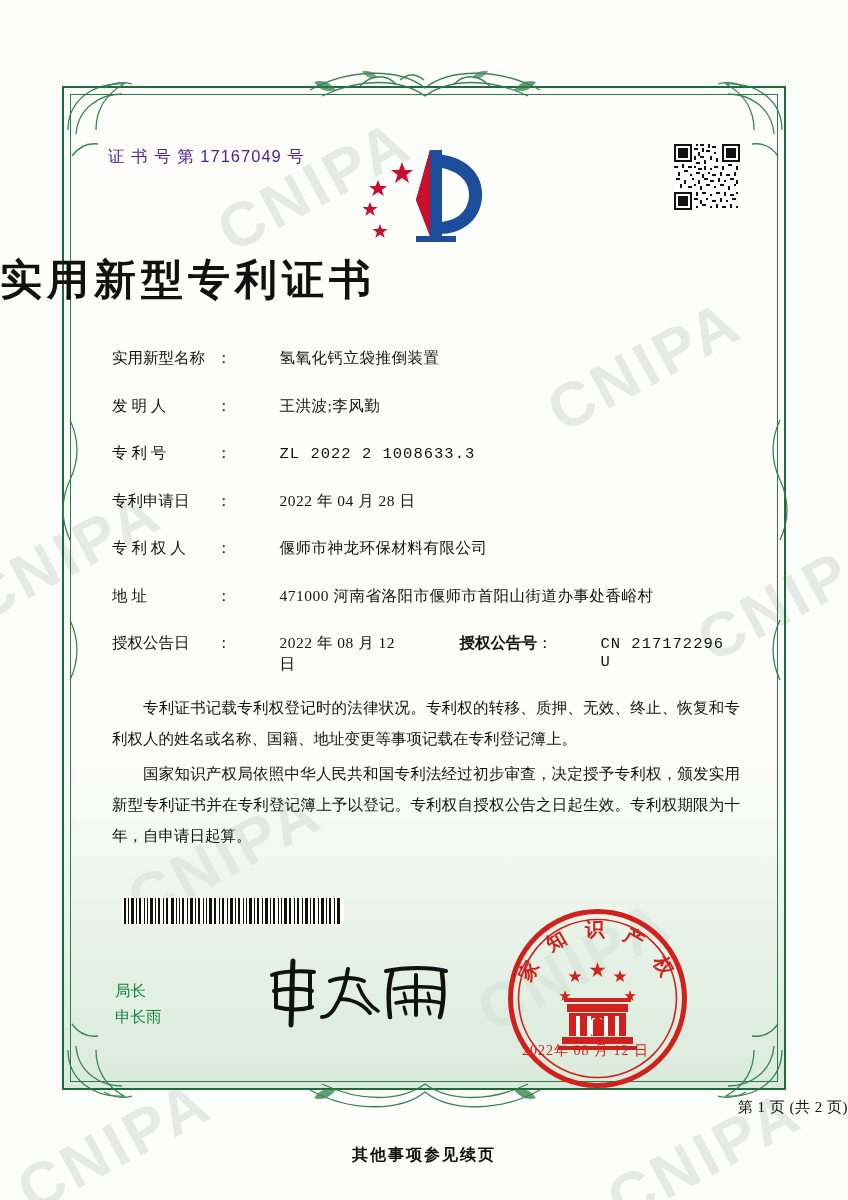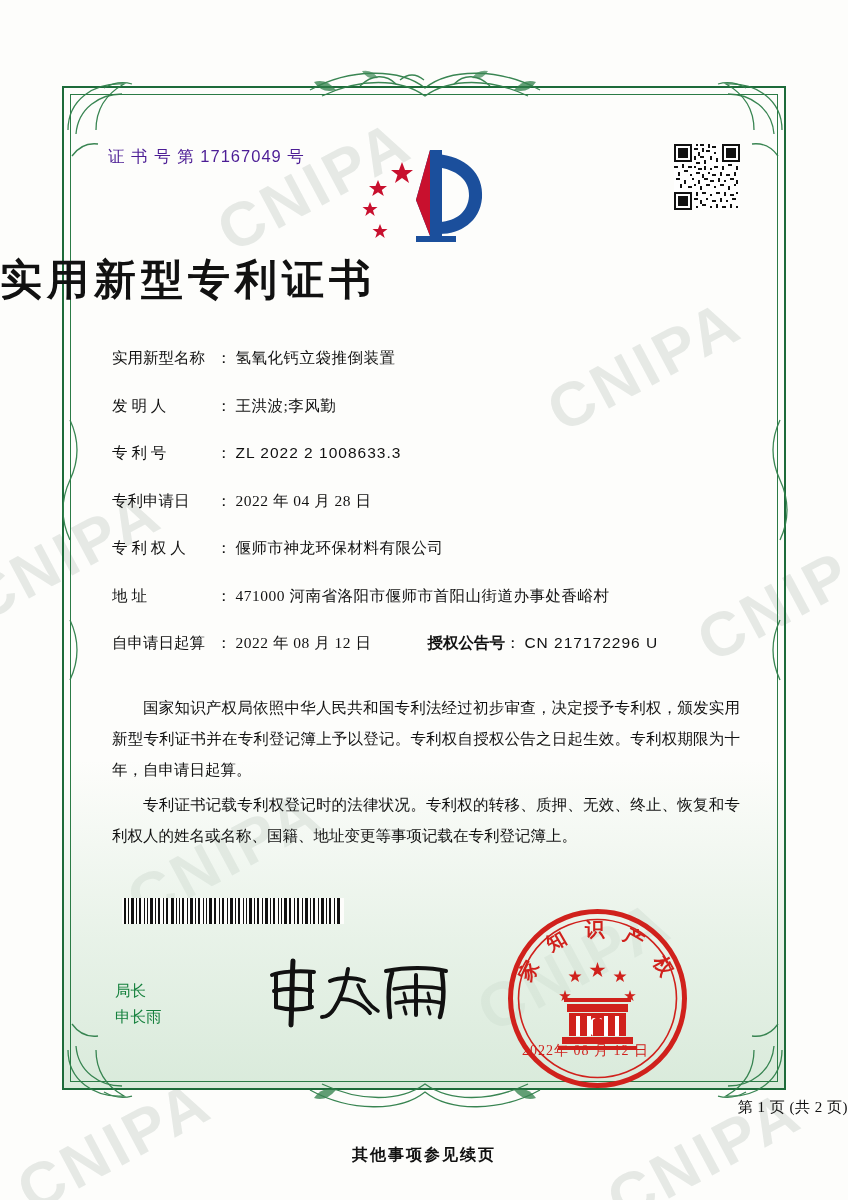--- a/index.html
+++ b/index.html
@@ -122,22 +122,23 @@
   }
   .flabel {
     width: 104px;
     flex: 0 0 104px;
     letter-spacing: 0px;
     white-space: nowrap;
   }
   .fcolon { margin-right: 4px; }
   .fvalue {
     letter-spacing: .5px;
-  }
-  .fvalue.mono { font-family: Liberation Sans, sans-serif; letter-spacing: 1px; }
+    margin-left: 44px;
+  }
+  .fvalue.mono { font-family: Liberation Mono, monospace; letter-spacing: 1px; }
 
   .frow.dual .second-label {
     margin-left: 56px;
     white-space: nowrap;
     font-weight: bold;
   }
 
   
   .paras {
     position: absolute;
@@ -430,32 +431,32 @@
       <span class="fvalue">偃师市神龙环保材料有限公司</span>
     </div>
 
     <div class="frow">
       <span class="flabel">地        址</span>
       <span class="fcolon">：</span>
       <span class="fvalue">471000 河南省洛阳市偃师市首阳山街道办事处香峪村</span>
     </div>
 
     <div class="frow dual">
-      <span class="flabel">自申请日起算</span>
+      <span class="flabel">授权公告日</span>
       <span class="fcolon">：</span>
       <span class="fvalue">2022 年 08 月 12 日</span>
       <span class="second-label">授权公告号</span>
       <span class="fcolon">：</span>
       <span class="fvalue mono">CN 217172296 U</span>
     </div>
   </div>
 
   <div class="paras">
+    <p>专利证书记载专利权登记时的法律状况。专利权的转移、质押、无效、终止、恢复和专利权人的姓名或名称、国籍、地址变更等事项记载在专利登记簿上。</p>
     <p>国家知识产权局依照中华人民共和国专利法经过初步审查，决定授予专利权，颁发实用新型专利证书并在专利登记簿上予以登记。专利权自授权公告之日起生效。专利权期限为十年，自申请日起算。</p>
-    <p>专利证书记载专利权登记时的法律状况。专利权的转移、质押、无效、终止、恢复和专利权人的姓名或名称、国籍、地址变更等事项记载在专利登记簿上。</p>
   </div>
 
   <svg class="barcode" viewBox="0 0 222 26" shape-rendering="crispEdges">
     <rect width="222" height="26" fill="#fdfdfb"></rect>
     <g fill="#111">
       <rect x="2" y="0" width="2" height="26"></rect>
         <rect x="6" y="0" width="1" height="26"></rect>
       <rect x="9" y="0" width="3" height="26"></rect>
         <rect x="14" y="0" width="1" height="26"></rect>
       <rect x="17" y="0" width="2" height="26"></rect>

